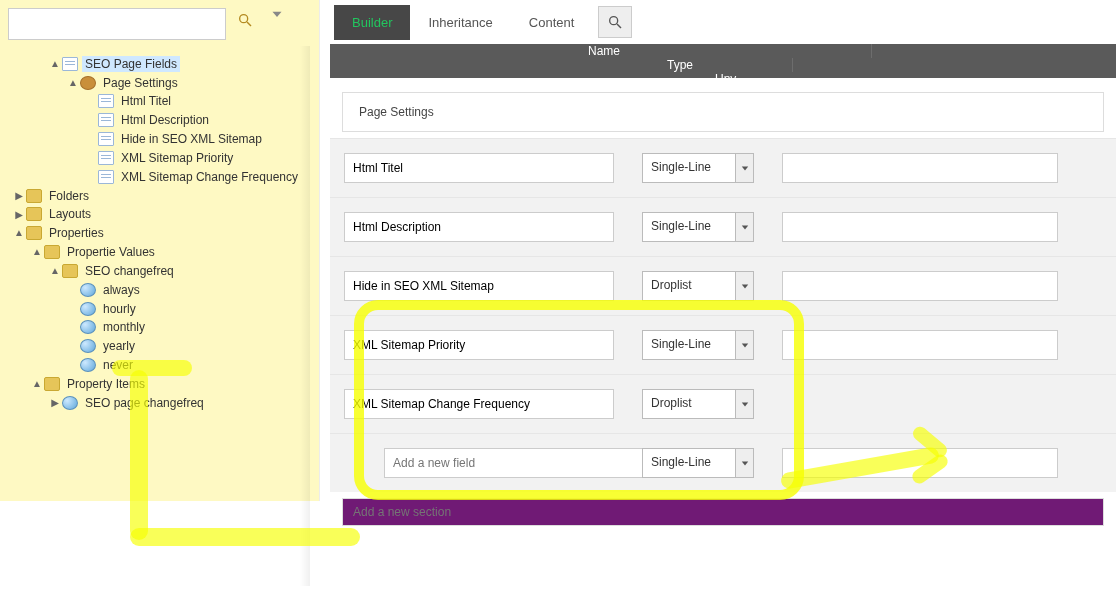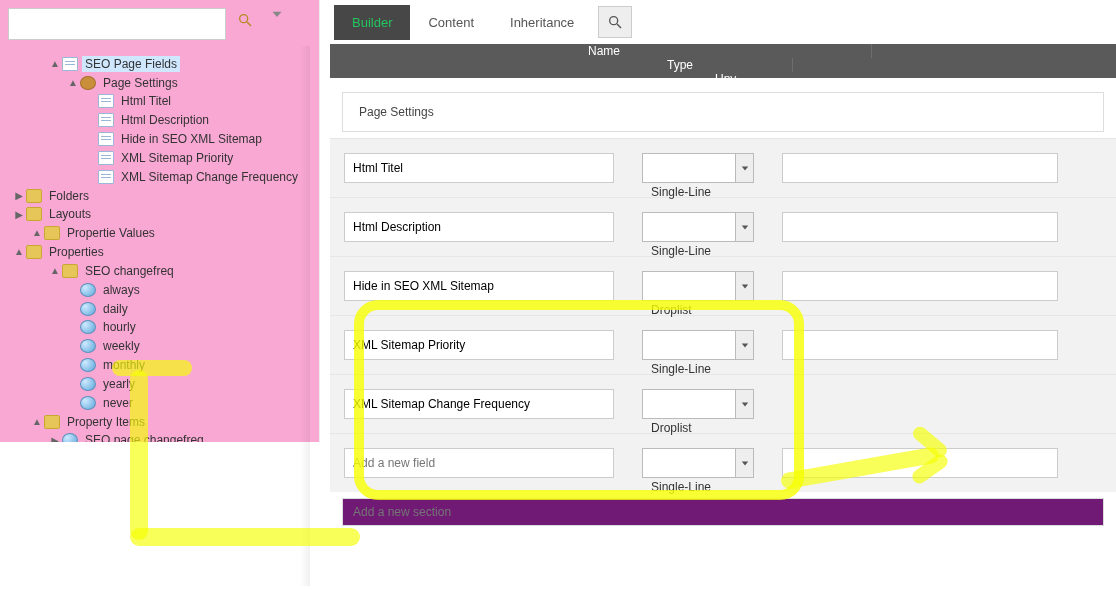--- a/index.html
+++ b/index.html
@@ -1,17 +1,17 @@
 <!DOCTYPE html>
 <html><head>
 <meta charset="utf-8">
 <style>
   * { box-sizing: border-box; margin: 0; padding: 0; }
   body { font-family: Arial, sans-serif; font-size: 12px; color: #333; background: #fff; width: 1116px; height: 591px; overflow: hidden; position: relative; }
-  .left-pane { position: absolute; left: 0; top: 0; width: 320px; height: 442px; background: #f9a8d4; border-right: 1px solid #ececec; overflow-y: auto; overflow-x: hidden; }
+  .left-pane { position: absolute; left: 0; top: 0; width: 320px; height: 501px; background: #fef9c3; border-right: 1px solid #ececec; overflow-y: auto; overflow-x: hidden; }
   .search-row { padding: 8px 8px 14px 8px; position: relative; }
   .search-input { width: 218px; height: 32px; border: 1px solid #ccc; padding: 4px 8px; font-size: 12px; }
   .search-btn { display: inline-block; vertical-align: top; width: 24px; height: 24px; margin-left: 4px; line-height: 32px; text-align: center; }
   .dropdown-caret { display: inline-block; vertical-align: top; width: 18px; height: 18px; margin-left: 10px; }
   .tree { padding: 0 4px 20px 4px; }
   .node { white-space: nowrap; padding: 2px 0; cursor: default; }
   .toggle { display: inline-block; width: 10px; text-align: center; color: #666; cursor: pointer; font-size: 10px; }
   .icon { display: inline-block; width: 16px; height: 14px; vertical-align: middle; margin: 0 4px 0 2px; }
   .icon-page { background: #fff; border: 1px solid #9bb7d8; border-radius: 1px; position: relative; }
   .icon-page::after { content: ""; position: absolute; left: 2px; right: 2px; top: 3px; height: 1px; background: #9bb7d8; box-shadow: 0 3px 0 #9bb7d8; }
@@ -36,23 +36,23 @@
   .section-title { margin: 14px 12px 6px 12px; padding: 12px 16px; border: 1px solid #ddd; font-size: 12px; color: #444; background:#fff;}
   .rows { }
   .row { display: flex; border-top: 1px solid #e6e6e6; background:#f2f2f2;}
   .cell { padding: 14px 14px; }
   .cell-name { width: 298px; }
   .cell-type { width: 140px; }
   .cell-source { flex: 1; }
   .cell-unv { width: 44px; }
   .field-input { width: 100%; height: 30px; border: 1px solid #ccc; padding: 4px 8px; font-size: 12px; background: #fff; }
   .type-select { width: 100%; height: 30px; border: 1px solid #bbb; background: #fff; font-size: 12px; position:relative;}
-  .type-select .val { display: block; padding: 6px 20px 6px 8px; overflow: hidden; white-space: nowrap; margin-top: 25px; }
+  .type-select .val { display: block; padding: 6px 20px 6px 8px; overflow: hidden; white-space: nowrap; }
   .type-select .dd { position: absolute; right: 0; top: 0; width: 18px; height: 100%; background: #eee; border-left: 1px solid #bbb; display:flex; align-items:center; justify-content:center;}
-  .placeholder { color: #a21caf; }
+  .placeholder { color: #a21caf; margin-left: 40px; }
   .add-section { margin: 6px 12px 0 12px; }
   .add-section input { width: 100%; height: 28px; border: 1px solid #ddd; padding: 4px 10px; font-size: 12px; color: #999; background:#701a75;}
   .highlight { position: absolute; background: rgba(246,255,0,0.65); border-radius: 24px; pointer-events: none; }
   .svg-search { width: 16px; height: 16px; }
   .left-scroll-shadow { position:absolute; left:300px; top:46px; width:10px; height:540px; background:linear-gradient(to right,rgba(0,0,0,0),rgba(0,0,0,0.06));}
 </style>
 </head>
 <body>
 
 <div class="left-pane">
@@ -73,41 +73,39 @@
   <div class="tree" id="tree">
       <div class="node ind2 selected"><span class="toggle">▲</span><span class="icon icon-page"></span><span class="node-label">SEO Page Fields</span></div>
       <div class="node ind3"><span class="toggle">▲</span><span class="icon icon-gear"></span><span class="node-label">Page Settings</span></div>
       <div class="node ind4"><span class="toggle"></span><span class="icon icon-page"></span><span class="node-label">Html Titel</span></div>
       <div class="node ind4"><span class="toggle"></span><span class="icon icon-page"></span><span class="node-label">Html Description</span></div>
       <div class="node ind4"><span class="toggle"></span><span class="icon icon-page"></span><span class="node-label">Hide in SEO XML Sitemap</span></div>
       <div class="node ind4"><span class="toggle"></span><span class="icon icon-page"></span><span class="node-label">XML Sitemap Priority</span></div>
       <div class="node ind4"><span class="toggle"></span><span class="icon icon-page"></span><span class="node-label">XML Sitemap Change Frequency</span></div>
       <div class="node ind0"><span class="toggle">▶</span><span class="icon icon-folder"></span><span class="node-label">Folders</span></div>
       <div class="node ind0"><span class="toggle">▶</span><span class="icon icon-folder"></span><span class="node-label">Layouts</span></div>
+      <div class="node ind0"><span class="toggle">▲</span><span class="icon icon-folder"></span><span class="node-label">Properties</span></div>
       <div class="node ind1"><span class="toggle">▲</span><span class="icon icon-folder"></span><span class="node-label">Propertie Values</span></div>
-      <div class="node ind0"><span class="toggle">▲</span><span class="icon icon-folder"></span><span class="node-label">Properties</span></div>
       <div class="node ind2"><span class="toggle">▲</span><span class="icon icon-folder"></span><span class="node-label">SEO changefreq</span></div>
       <div class="node ind3"><span class="toggle"></span><span class="icon icon-ball"></span><span class="node-label">always</span></div>
-      <div class="node ind3"><span class="toggle"></span><span class="icon icon-ball"></span><span class="node-label">daily</span></div>
       <div class="node ind3"><span class="toggle"></span><span class="icon icon-ball"></span><span class="node-label">hourly</span></div>
-      <div class="node ind3"><span class="toggle"></span><span class="icon icon-ball"></span><span class="node-label">weekly</span></div>
       <div class="node ind3"><span class="toggle"></span><span class="icon icon-ball"></span><span class="node-label">monthly</span></div>
       <div class="node ind3"><span class="toggle"></span><span class="icon icon-ball"></span><span class="node-label">yearly</span></div>
       <div class="node ind3"><span class="toggle"></span><span class="icon icon-ball"></span><span class="node-label">never</span></div>
       <div class="node ind1"><span class="toggle">▲</span><span class="icon icon-folder"></span><span class="node-label">Property Items</span></div>
       <div class="node ind2"><span class="toggle">▶</span><span class="icon icon-ball"></span><span class="node-label">SEO page changefreq</span></div>
     </div>
 </div>
 <div class="left-scroll-shadow"></div>
 
 <div class="right-pane">
   <div class="tabs">
     <div class="tab active">Builder</div>
+    <div class="tab">Inheritance</div>
     <div class="tab">Content</div>
-    <div class="tab">Inheritance</div>
     <div class="search-tab">
       <svg class="svg-search" viewBox="0 0 24 24" fill="none" stroke="#555" stroke-width="2">
           <circle cx="10" cy="10" r="6"></circle>
           <line x1="15" y1="15" x2="21" y2="21"></line>
         </svg>
     </div>
   </div>
   <div class="header-row">
     <div class="col-name">Name</div>
     <div class="col-type">Type</div>

